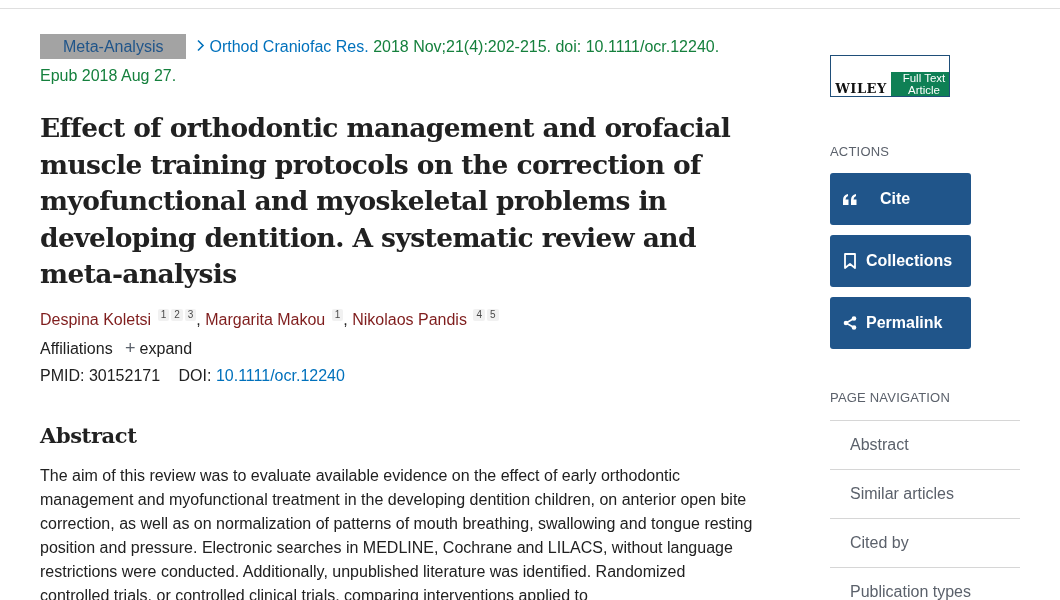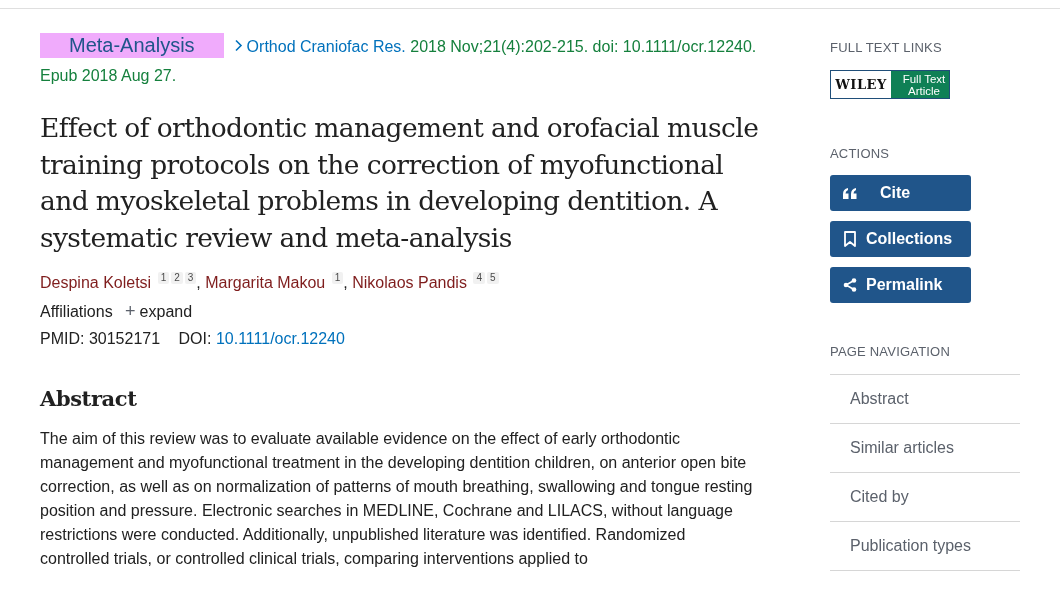--- a/index.html
+++ b/index.html
@@ -4,31 +4,31 @@
   <style>
     * { box-sizing: border-box; margin: 0; padding: 0; }
     html, body { width: 1060px; height: 600px; overflow: hidden; background: #ffffff; }
     body { font-family: "Liberation Sans", sans-serif; color: #212121; position: relative; }
 
     .top-rule { position: absolute; left: 0; top: 8px; width: 1060px; height: 1px; background: #dfdfdf; }
 
     .main { position: absolute; left: 40px; top: 32px; width: 720px; }
     .heading-line { font-size: 16px; line-height: 29px; color: #212121; }
     .badge {
-      display: inline-block; background: #f0abfc; color: #20558a;
-      padding: 0 29px; height: 25px; line-height: 25px; font-size: 20px;
+      display: inline-block; background: #a3a3a3; color: #20558a;
+      padding: 0 23px; height: 25px; line-height: 25px; font-size: 16px;
       margin-right: 10px; vertical-align: baseline;
     }
     .chev { color: #0071bc; font-size: 15px; margin-right: 4px; display: inline-block; }
     .link { color: #0071bc; text-decoration: none; }
     .citation { color: #15803d; }
 
     .title {
       font-family: "DejaVu Serif", "Liberation Serif", serif;
-      font-weight: normal; font-size: 26.5px; line-height: 36.5px;
+      font-weight: bold; font-size: 26.5px; line-height: 36.5px;
       color: #212121; margin-top: 20px; letter-spacing: -0.6px;
       width: 725px;
     }
 
     .authors { margin-top: 16px; font-size: 16px; line-height: 22px; }
     .author-link { color: #7f1d1d; text-decoration: none; }
     .sup {
       display: inline-block; background: #f1f1f1; color: #4a4a4a;
       font-size: 10px; line-height: 12px; padding: 0 3px; border-radius: 2px;
       vertical-align: 7px; margin-left: 2px;
@@ -41,34 +41,35 @@
 
     .abstract-title {
       font-family: "DejaVu Serif", "Liberation Serif", serif; font-weight: bold;
       font-size: 21px; margin-top: 36px; color: #212121; letter-spacing: -0.4px;
     }
     .abstract-text { margin-top: 16px; font-size: 16px; line-height: 24px; color: #212121; width: 715px; }
 
     .side { position: absolute; left: 830px; top: 40px; width: 190px; }
     .side-label { font-size: 13px; color: #5b616b; letter-spacing: 0.2px; text-transform: uppercase; }
     .wiley {
-      margin-top: 15px; width: 120px; height: 29px; display: flex;
+      margin-top: 15px; width: 120px; height: 42px; display: flex;
       border: 1px solid #1f4e79;
+      align-items: flex-end;
     }
     .wiley .w-left {
       width: 60px; background: #fff; color: #111; font-family: "DejaVu Serif", serif;
       font-weight: bold; font-size: 13px; display: flex; align-items: center; justify-content: center; letter-spacing: 0.5px;
     }
     .wiley .w-right {
       flex: 1; background: #0f8055; color: #fff; font-size: 11.5px; line-height: 12px;
       text-align: center; display: flex; flex-direction: column; justify-content: center; padding-left: 8px;
     }
     .actions-label { margin-top: 47px; }
     .btn {
-      display: flex; align-items: center; width: 141px; height: 36px;
+      display: flex; align-items: center; width: 141px; height: 52px;
       background: #20558a; color: #fff; border-radius: 3px; font-weight: bold; font-size: 16px;
       margin-top: 10px; padding-left: 12px; cursor: pointer;
     }
     .btn:first-of-type { margin-top: 0; }
     .btn-group { margin-top: 14px; }
     .btn .ico { width: 16px; display: inline-flex; align-items: center; justify-content: center; margin-right: 8px; }
     .btn.cite .ico { margin-right: 22px; font-family: "DejaVu Serif", serif; font-size: 20px; line-height: 16px; }
 
     .nav-label { margin-top: 41px; }
     .nav { margin-top: 15px; border-top: 1px solid #d6d6d6; }
@@ -119,21 +120,20 @@
     <span>30152171</span><span class="gap"></span>
     <span>DOI:</span>
     <a class="link" href="#">10.1111/ocr.12240</a>
   </div>
 
   <h2 class="abstract-title">Abstract</h2>
   <p class="abstract-text">The aim of this review was to evaluate available evidence on the effect of early orthodontic management and myofunctional treatment in the developing dentition children, on anterior open bite correction, as well as on normalization of patterns of mouth breathing, swallowing and tongue resting position and pressure. Electronic searches in MEDLINE, Cochrane and LILACS, without language restrictions were conducted. Additionally, unpublished literature was identified. Randomized controlled trials, or controlled clinical trials, comparing interventions applied to</p>
 </div>
 
 <aside class="side">
-  <div class="side-label">FULL TEXT LINKS</div>
   <div class="wiley">
     <div class="w-left">WILEY</div>
     <div class="w-right">
       <span>Full Text</span>
       <span>Article</span>
     </div>
   </div>
 
   <div class="side-label actions-label">ACTIONS</div>
   <div class="btn-group">

